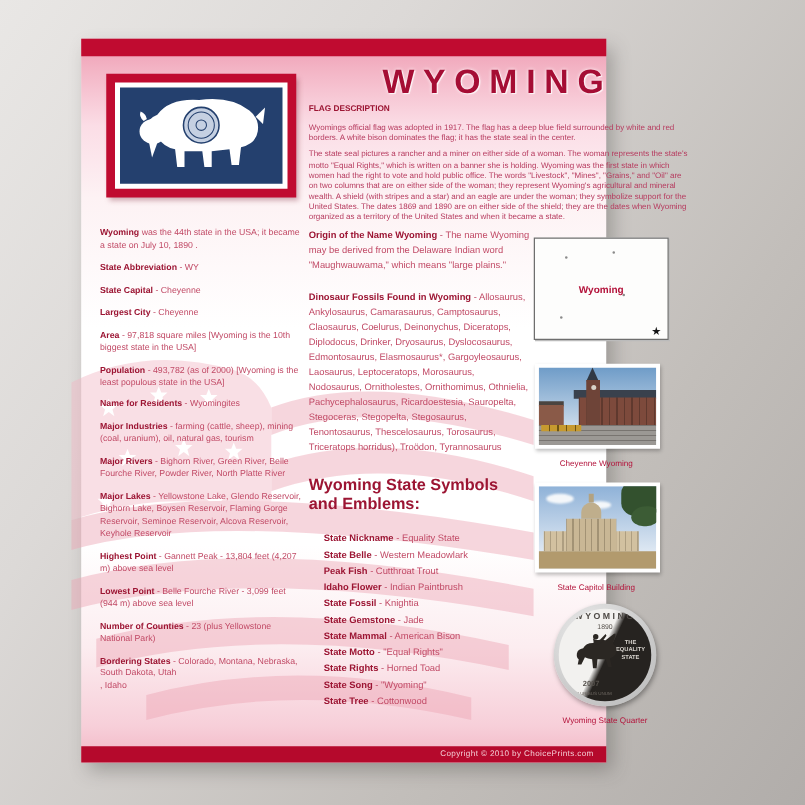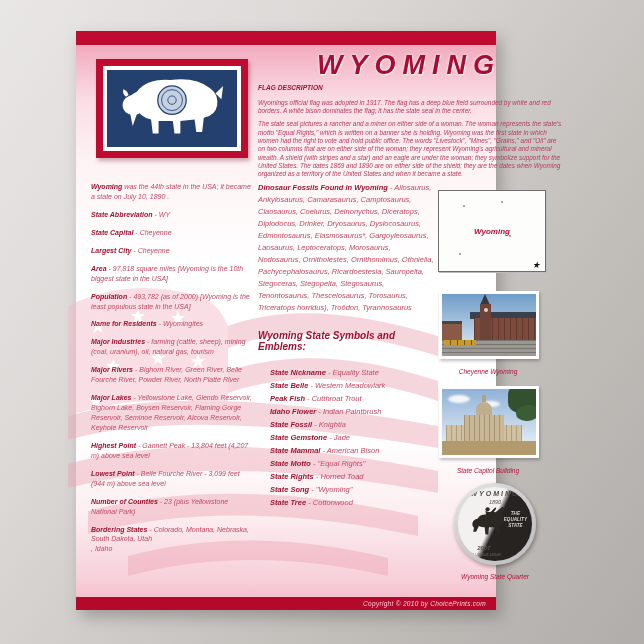--- a/index.html
+++ b/index.html
@@ -2,24 +2,23 @@
 <html><head>
 <meta charset="utf-8">
 <style>
   html,body{margin:0;padding:0;}
   body{
     width:644px;height:644px;position:relative;overflow:hidden;
     background:linear-gradient(125deg,#e9e7e5 0%,#dcd9d7 30%,#c2beba 70%,#b1adaa 100%);
     font-family:"Liberation Sans",sans-serif;
   }
   .poster{
-    position:absolute;left:76px;top:31px;width:420px;height:579px;
+    position:absolute;left:65px;top:31px;width:420px;height:579px;
     background:linear-gradient(180deg,#ee9ab1 0%,#f3b3c4 4%,#fbdde6 12%,#fdf2f4 22%,#ffffff 40%,#ffffff 70%,#fcedf0 84%,#f7cfd9 95%,#f2b5c4 100%);
     box-shadow:5px 7px 14px rgba(70,65,62,.35);
-    font-style:italic;
   }
   .topbar{position:absolute;left:0;top:0;width:100%;height:14px;background:#c00b30;}
   .bottombar{
     position:absolute;left:0;bottom:0;width:100%;height:13px;background:#b5092c;
     color:#f4cdd5;font-size:6.5px;display:flex;align-items:center;justify-content:flex-end;
     padding-right:10px;box-sizing:border-box;letter-spacing:.3px;
   }
   
   .watermark{position:absolute;left:-8px;top:235px;width:370px;height:330px;opacity:.45;pointer-events:none;}
   
@@ -38,21 +37,21 @@
   .flagdesc .fd-head{font-weight:bold;color:#9c1533;margin:0 0 6px 0;font-size:6.6px;}
   .flagdesc p{margin:0 0 5px 0;}
   
   .col-left{position:absolute;left:15px;top:151px;width:164px;font-size:7px;line-height:1.42;color:#c14a66;}
   .fact{margin:0 0 8px 0;}
   .fact b{color:#9c1533;}
   .fact span{white-space:pre-line;}
   .col-mid{position:absolute;left:182px;top:151px;width:177px;font-size:7.5px;color:#c14a66;}
   .para{line-height:1.6;margin:0 0 14px 0;}
   .para b{color:#9c1533;}
-  .symbols-head{font-weight:bold;color:#9c1533;font-size:10px;margin:16px 0 16px 0;}
+  .symbols-head{font-weight:bold;color:#9c1533;font-size:13px;margin:16px 0 16px 0;}
   .symbol{margin:0 0 4px 12px;line-height:1.2;}
   .symbol b{color:#9c1533;}
   
   .map{
     position:absolute;left:362px;top:159px;width:106px;height:80px;background:#fdfdfc;
     border:1px solid #6e6e6e;box-shadow:1px 1px 0 #bbb;
     display:flex;align-items:center;justify-content:center;
   }
   .map-label{color:#b3123a;font-weight:bold;font-size:8px;}
   .map-star{position:absolute;right:5px;bottom:1px;font-size:9px;color:#151515;line-height:1;}
@@ -179,20 +178,21 @@
       <p class="fact"><b>Major Rivers</b><span> - Bighorn River, Green River, Belle Fourche River, Powder River, North Platte River</span></p>
       <p class="fact"><b>Major Lakes</b><span> - Yellowstone Lake, Glendo Reservoir, Bighorn Lake, Boysen Reservoir, Flaming Gorge Reservoir, Seminoe Reservoir, Alcova Reservoir, Keyhole Reservoir</span></p>
       <p class="fact"><b>Highest Point</b><span> - Gannett Peak - 13,804 feet (4,207 m) above sea level</span></p>
       <p class="fact"><b>Lowest Point</b><span> - Belle Fourche River - 3,099 feet (944 m) above sea level</span></p>
       <p class="fact"><b>Number of Counties</b><span> - 23 (plus Yellowstone National Park)</span></p>
       <p class="fact"><b>Bordering States</b><span> - Colorado, Montana, Nebraska, South Dakota, Utah
 , Idaho</span></p>
     </div>
 
   <div class="col-mid">
+    <p class="para"><b>Origin of the Name Wyoming</b><span> - The name Wyoming may be derived from the Delaware Indian word "Maughwauwama," which means "large plains."</span></p>
     <p class="para"><b>Dinosaur Fossils Found in Wyoming</b><span> - Allosaurus, Ankylosaurus, Camarasaurus, Camptosaurus, Claosaurus, Coelurus, Deinonychus, Diceratops, Diplodocus, Drinker, Dryosaurus, Dyslocosaurus, Edmontosaurus, Elasmosaurus*, Gargoyleosaurus, Laosaurus, Leptoceratops, Morosaurus, Nodosaurus, Ornitholestes, Ornithomimus, Othnielia, Pachycephalosaurus, Ricardoestesia, Sauropelta, Stegoceras, Stegopelta, Stegosaurus, Tenontosaurus, Thescelosaurus, Torosaurus, Triceratops horridus), Troödon, Tyrannosaurus</span></p>
     <div class="symbols-head">Wyoming State Symbols and Emblems:</div>
     <div>
         <p class="symbol"><b>State Nickname</b><span> - Equality State</span></p>
         <p class="symbol"><b>State Belle</b><span> - Western Meadowlark</span></p>
         <p class="symbol"><b>Peak Fish</b><span> - Cutthroat Trout</span></p>
         <p class="symbol"><b>Idaho Flower</b><span> - Indian Paintbrush</span></p>
         <p class="symbol"><b>State Fossil</b><span> - Knightia</span></p>
         <p class="symbol"><b>State Gemstone</b><span> - Jade</span></p>
         <p class="symbol"><b>State Mammal</b><span> - American Bison</span></p>

